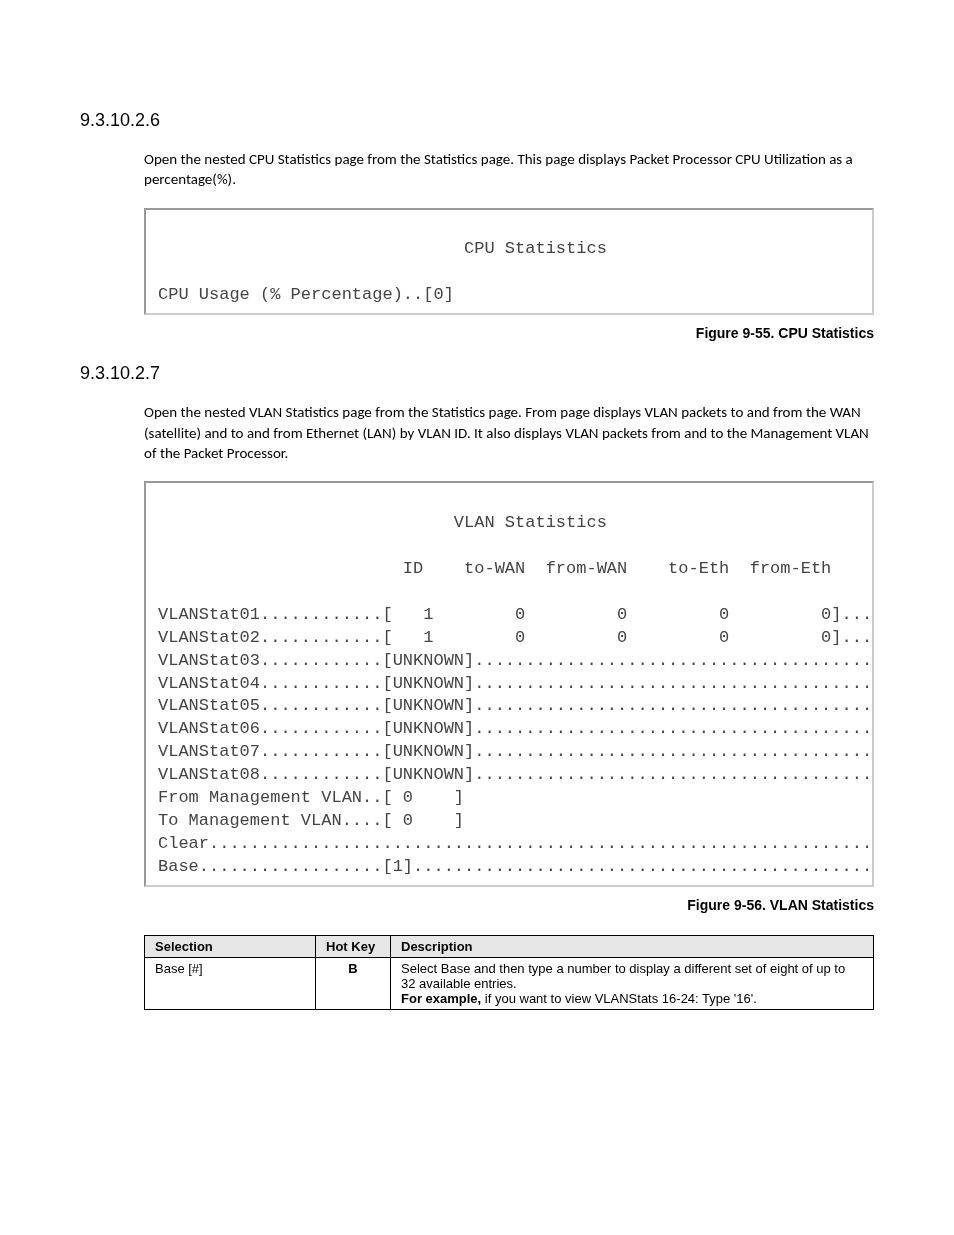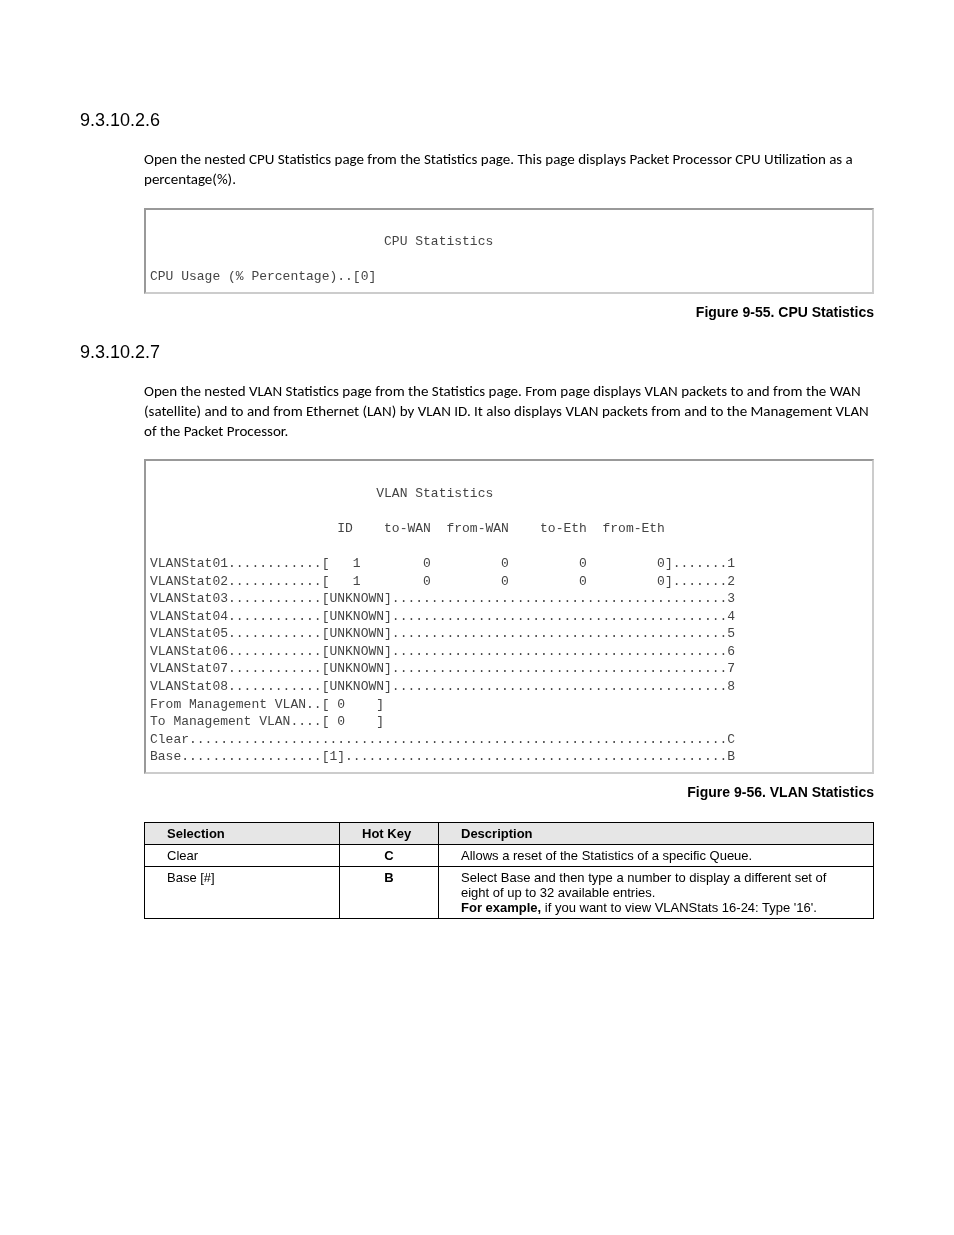--- a/index.html
+++ b/index.html
@@ -27,24 +27,24 @@
     margin: 0 0 18px 0;
     padding-left: 64px;
     line-height: 1.35;
   }
   .terminal-box {
     border: 2px solid #999;
     border-right-color: #ccc;
     border-bottom-color: #ccc;
     background: #fff;
     font-family: "Courier New", Courier, monospace;
-    font-size: 13px;
+    font-size: 17px;
     white-space: pre;
     color: #444;
-    padding: 6px 4px;
+    padding: 6px 12px;
     margin-left: 64px;
     margin-bottom: 10px;
     line-height: 1.35;
     overflow: hidden;
   }
   .figure-caption {
     font-family: Arial, Helvetica, sans-serif;
     font-weight: bold;
     font-size: 14px;
     text-align: right;
@@ -53,21 +53,21 @@
   table.hotkey-table {
     border-collapse: collapse;
     width: 100%;
     margin-left: 64px;
     width: calc(100% - 64px);
     font-family: Arial, Helvetica, sans-serif;
     font-size: 13px;
   }
   table.hotkey-table th, table.hotkey-table td {
     border: 1px solid #000;
-    padding: 3px 22px;
+    padding: 3px 10px;
     vertical-align: top;
     text-align: left;
   }
   table.hotkey-table th {
     background: #e6e6e6;
     font-weight: bold;
   }
   table.hotkey-table td.hotkey-cell {
     text-align: center;
     font-weight: bold;
@@ -125,25 +125,20 @@
 <table class="hotkey-table">
   <thead>
     <tr>
       <th>Selection</th>
       <th>Hot Key</th>
       <th>Description</th>
     </tr>
   </thead>
   <tbody>
     <tr>
-      <td class="sel-cell">Clear</td>
-      <td class="hotkey-cell">C</td>
-      <td>Allows a reset of the Statistics of a specific Queue.</td>
-    </tr>
-    <tr>
       <td class="sel-cell">Base   [#]</td>
       <td class="hotkey-cell">B</td>
       <td>
         <span>Select Base and then type a number to display a different set of eight of up to 32 available entries.</span><br>
         <span class="desc-bold">For example,</span><span> if you want to view VLANStats 16-24: Type '16'.</span>
       </td>
     </tr>
   </tbody>
 </table>
 

